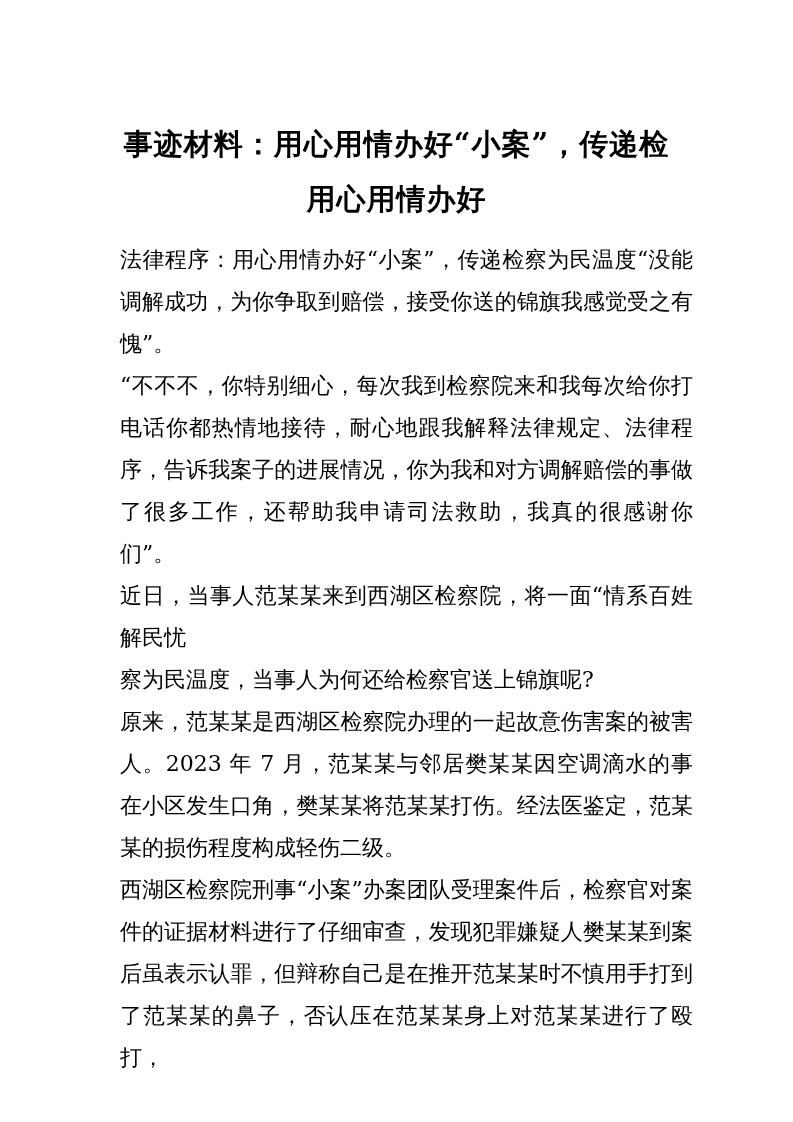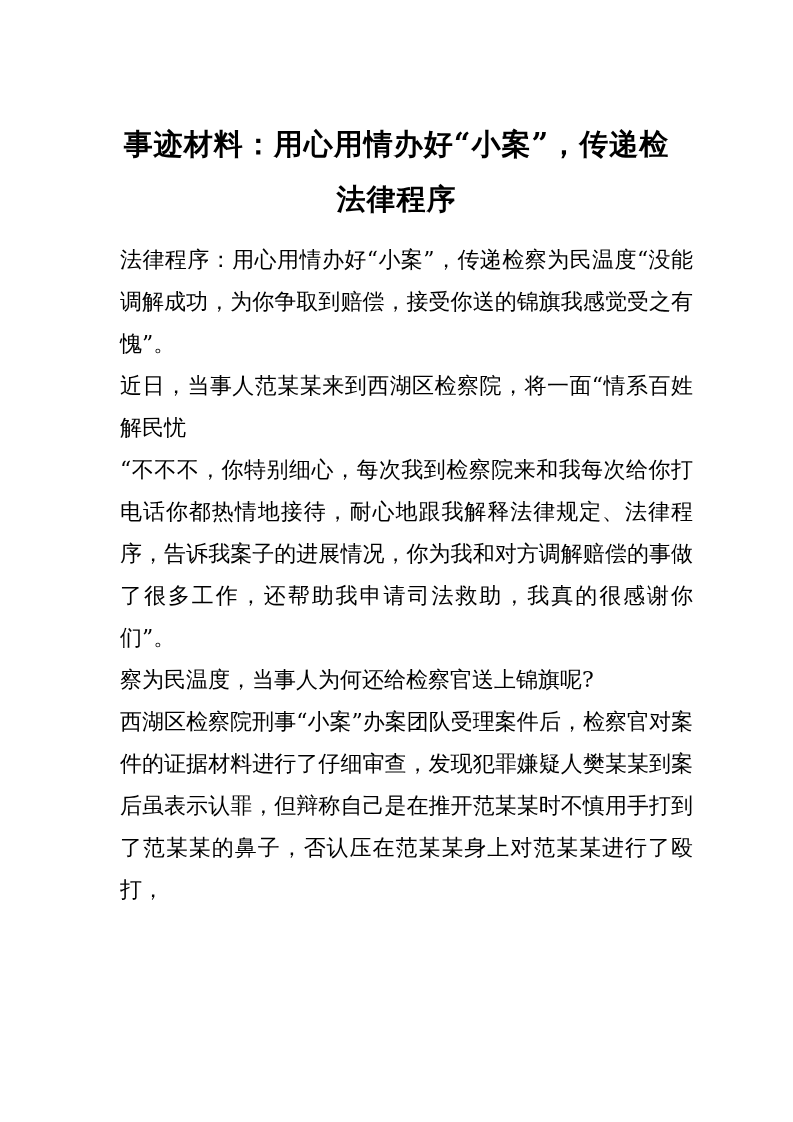--- a/index.html
+++ b/index.html
@@ -42,24 +42,25 @@
     padding: 0;
   }
 </style>
 </head>
 <body>
 
 <div class="page">
 
   <h1 class="doc-title">
     <span class="title-line">事迹材料：用心用情办好“小案”，传递检</span>
-    <span class="title-line">法律程序</span>
+    <span class="title-line">用心用情办好</span>
   </h1>
 
   <div class="doc-body">
     <p>法律程序：用心用情办好“小案”，传递检察为民温度“没能调解成功，为你争取到赔偿，接受你送的锦旗我感觉受之有愧”。</p>
+    <p>“不不不，你特别细心，每次我到检察院来和我每次给你打电话你都热情地接待，耐心地跟我解释法律规定、法律程序，告诉我案子的进展情况，你为我和对方调解赔偿的事做了很多工作，还帮助我申请司法救助，我真的很感谢你们”。</p>
     <p>近日，当事人范某某来到西湖区检察院，将一面“情系百姓解民忧</p>
-    <p>“不不不，你特别细心，每次我到检察院来和我每次给你打电话你都热情地接待，耐心地跟我解释法律规定、法律程序，告诉我案子的进展情况，你为我和对方调解赔偿的事做了很多工作，还帮助我申请司法救助，我真的很感谢你们”。</p>
     <p>察为民温度，当事人为何还给检察官送上锦旗呢?</p>
+    <p>原来，范某某是西湖区检察院办理的一起故意伤害案的被害人。2023 年 7 月，范某某与邻居樊某某因空调滴水的事在小区发生口角，樊某某将范某某打伤。经法医鉴定，范某某的损伤程度构成轻伤二级。</p>
     <p>西湖区检察院刑事“小案”办案团队受理案件后，检察官对案件的证据材料进行了仔细审查，发现犯罪嫌疑人樊某某到案后虽表示认罪，但辩称自己是在推开范某某时不慎用手打到了范某某的鼻子，否认压在范某某身上对范某某进行了殴打，</p>
   </div>
 
 </div>
 
 </body></html>

